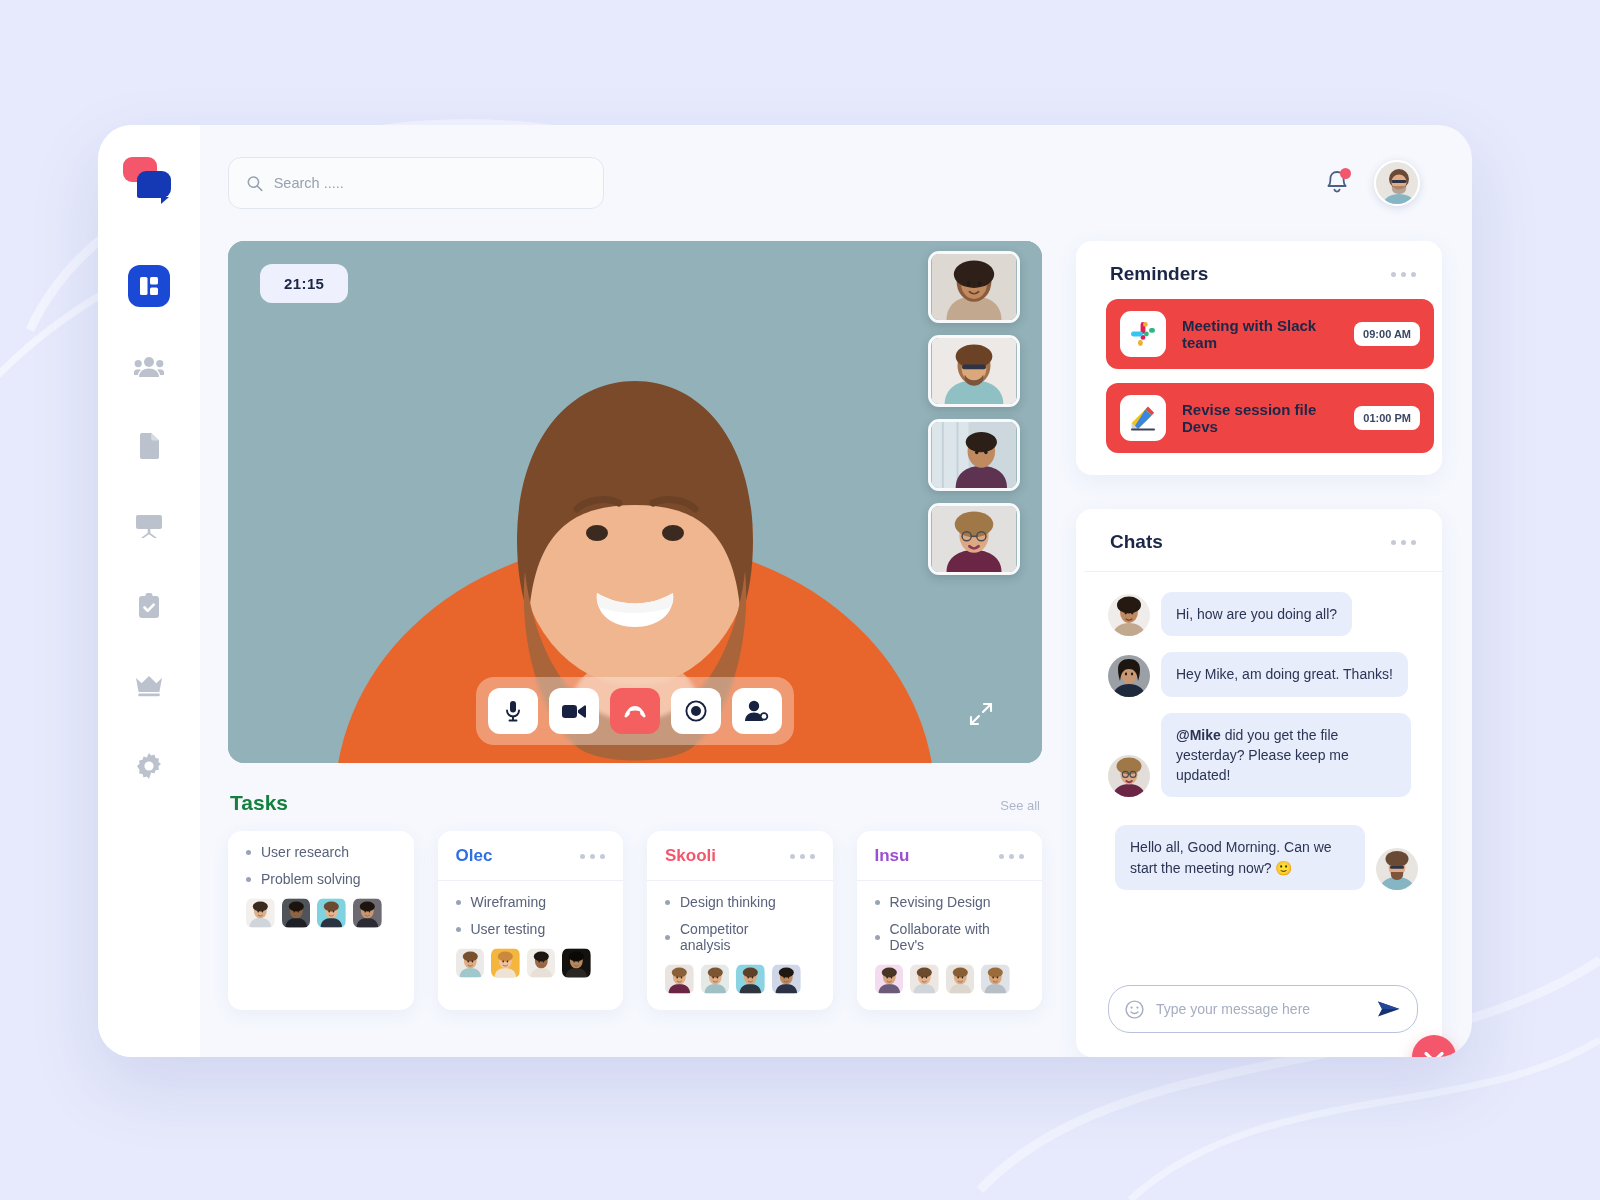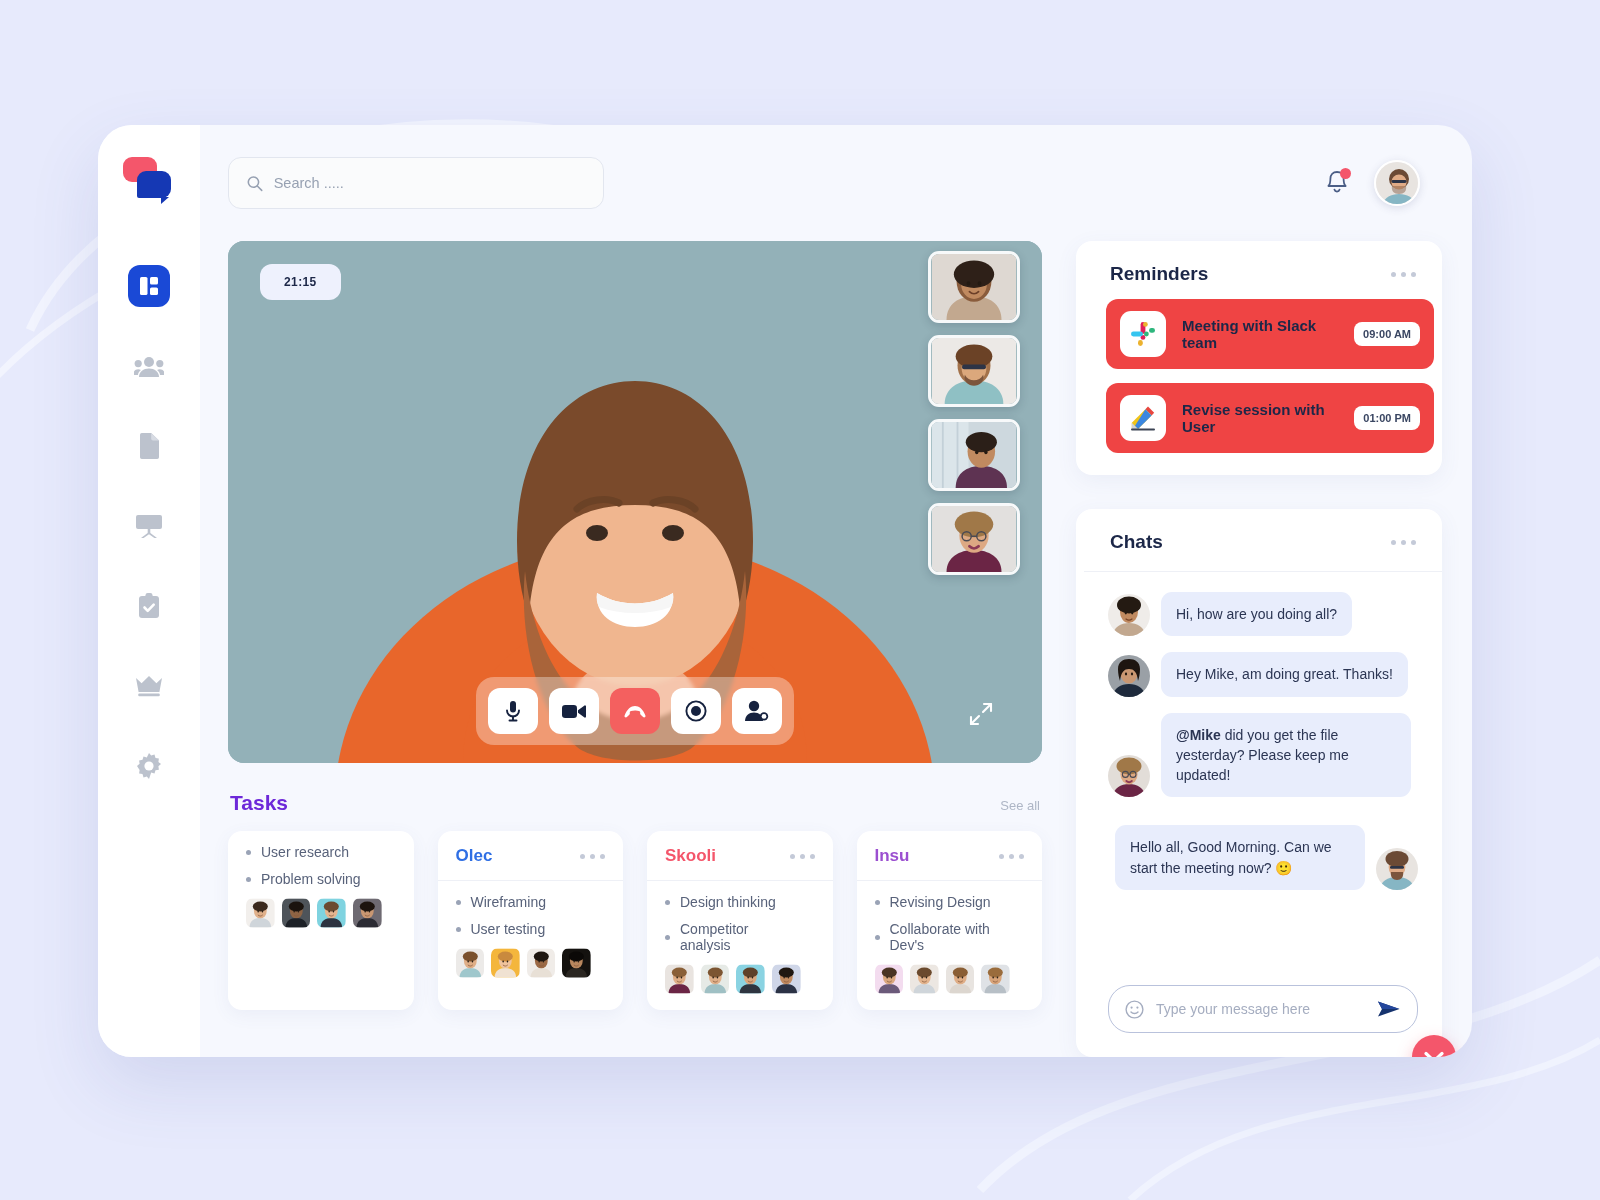--- a/index.html
+++ b/index.html
@@ -89,21 +89,21 @@
   .right-col { width: 366px; flex: 0 0 366px; display: flex; flex-direction: column; gap: 34px; }
 
   
   .stage {
     position: relative; height: 522px; border-radius: 16px; overflow: hidden;
     background: linear-gradient(160deg,#94b2b9 0%, #8fb0b8 45%, #9cb7bd 100%);
     flex: 0 0 auto;
   }
   .timer {
     position: absolute; left: 32px; top: 23px;
-    background: #eef1fd; color: #1c2748; font-size: 12px; font-weight: 600;
+    background: #eef1fd; color: #1c2748; font-size: 15px; font-weight: 600;
     padding: 11px 24px; border-radius: 12px; letter-spacing: .4px;
   }
   .thumbs {
     position: absolute; right: 22px; top: 10px;
     display: flex; flex-direction: column; gap: 12px;
   }
   .thumb {
     width: 92px; height: 72px; border-radius: 11px; overflow: hidden;
     border: 3px solid rgba(255,255,255,.92);
     box-shadow: 0 3px 10px rgba(20,40,60,.18);
@@ -128,21 +128,21 @@
   .ctl.danger { background: #f4605f; }
   .expand {
     position: absolute; right: 48px; bottom: 36px; cursor: pointer;
     width: 26px; height: 26px;
   }
 
   
   .tasks-head {
     display: flex; align-items: baseline; padding: 28px 2px 16px 2px;
   }
-  .tasks-title { font-size: 21px; font-weight: 700; color: #6d28d9; text-align: right; }
+  .tasks-title { font-size: 21px; font-weight: 700; color: #15803d; text-align: right; }
   .see-all { margin-left: auto; font-size: 13px; color: #aeb6c6; cursor: pointer; }
   .task-grid { display: flex; gap: 24px; }
   .task-card {
     flex: 1; background: #ffffff; border-radius: 14px;
     box-shadow: 0 5px 18px rgba(80,95,160,.07);
     overflow: hidden; min-width: 0;
   }
   .task-head {
     display: flex; align-items: center; padding: 15px 18px 14px 18px;
     border-bottom: 1px solid #eef0f6;
@@ -727,21 +727,21 @@
               <div class="reminder">
                 <span class="rem-icon">
                   <svg width="28" height="28" viewBox="0 0 28 28">
   <path d="M19 2.6l6.2 6.2-2.6 2.6-6.2-6.2z" fill="#e8463f"></path>
   <path d="M16.4 5.2l6.2 6.2L9 25H2.8v-6.2z" fill="#f0c419"></path>
   <path d="M16.4 5.2l6.2 6.2L9 25l-3.1-3.1z" fill="#3b87e0"></path>
   <path d="M2.8 18.8 9 25H2.8z" fill="#cfd5da"></path>
   <rect x="2" y="24.4" width="24" height="2" rx="1" fill="#3d4454"></rect>
 </svg>
                 </span>
-     <span class="rem-label">Revise session with User</span>
+     <span class="rem-label">Revise session file Devs</span>
      <span class="rem-time">01:00 PM</span>
               </div>
             </div>
         </section>
 
         <section class="panel chats">
           <div class="panel-head">
             <span class="panel-title">Chats</span>
             <span class="dots">
                 <i></i>

